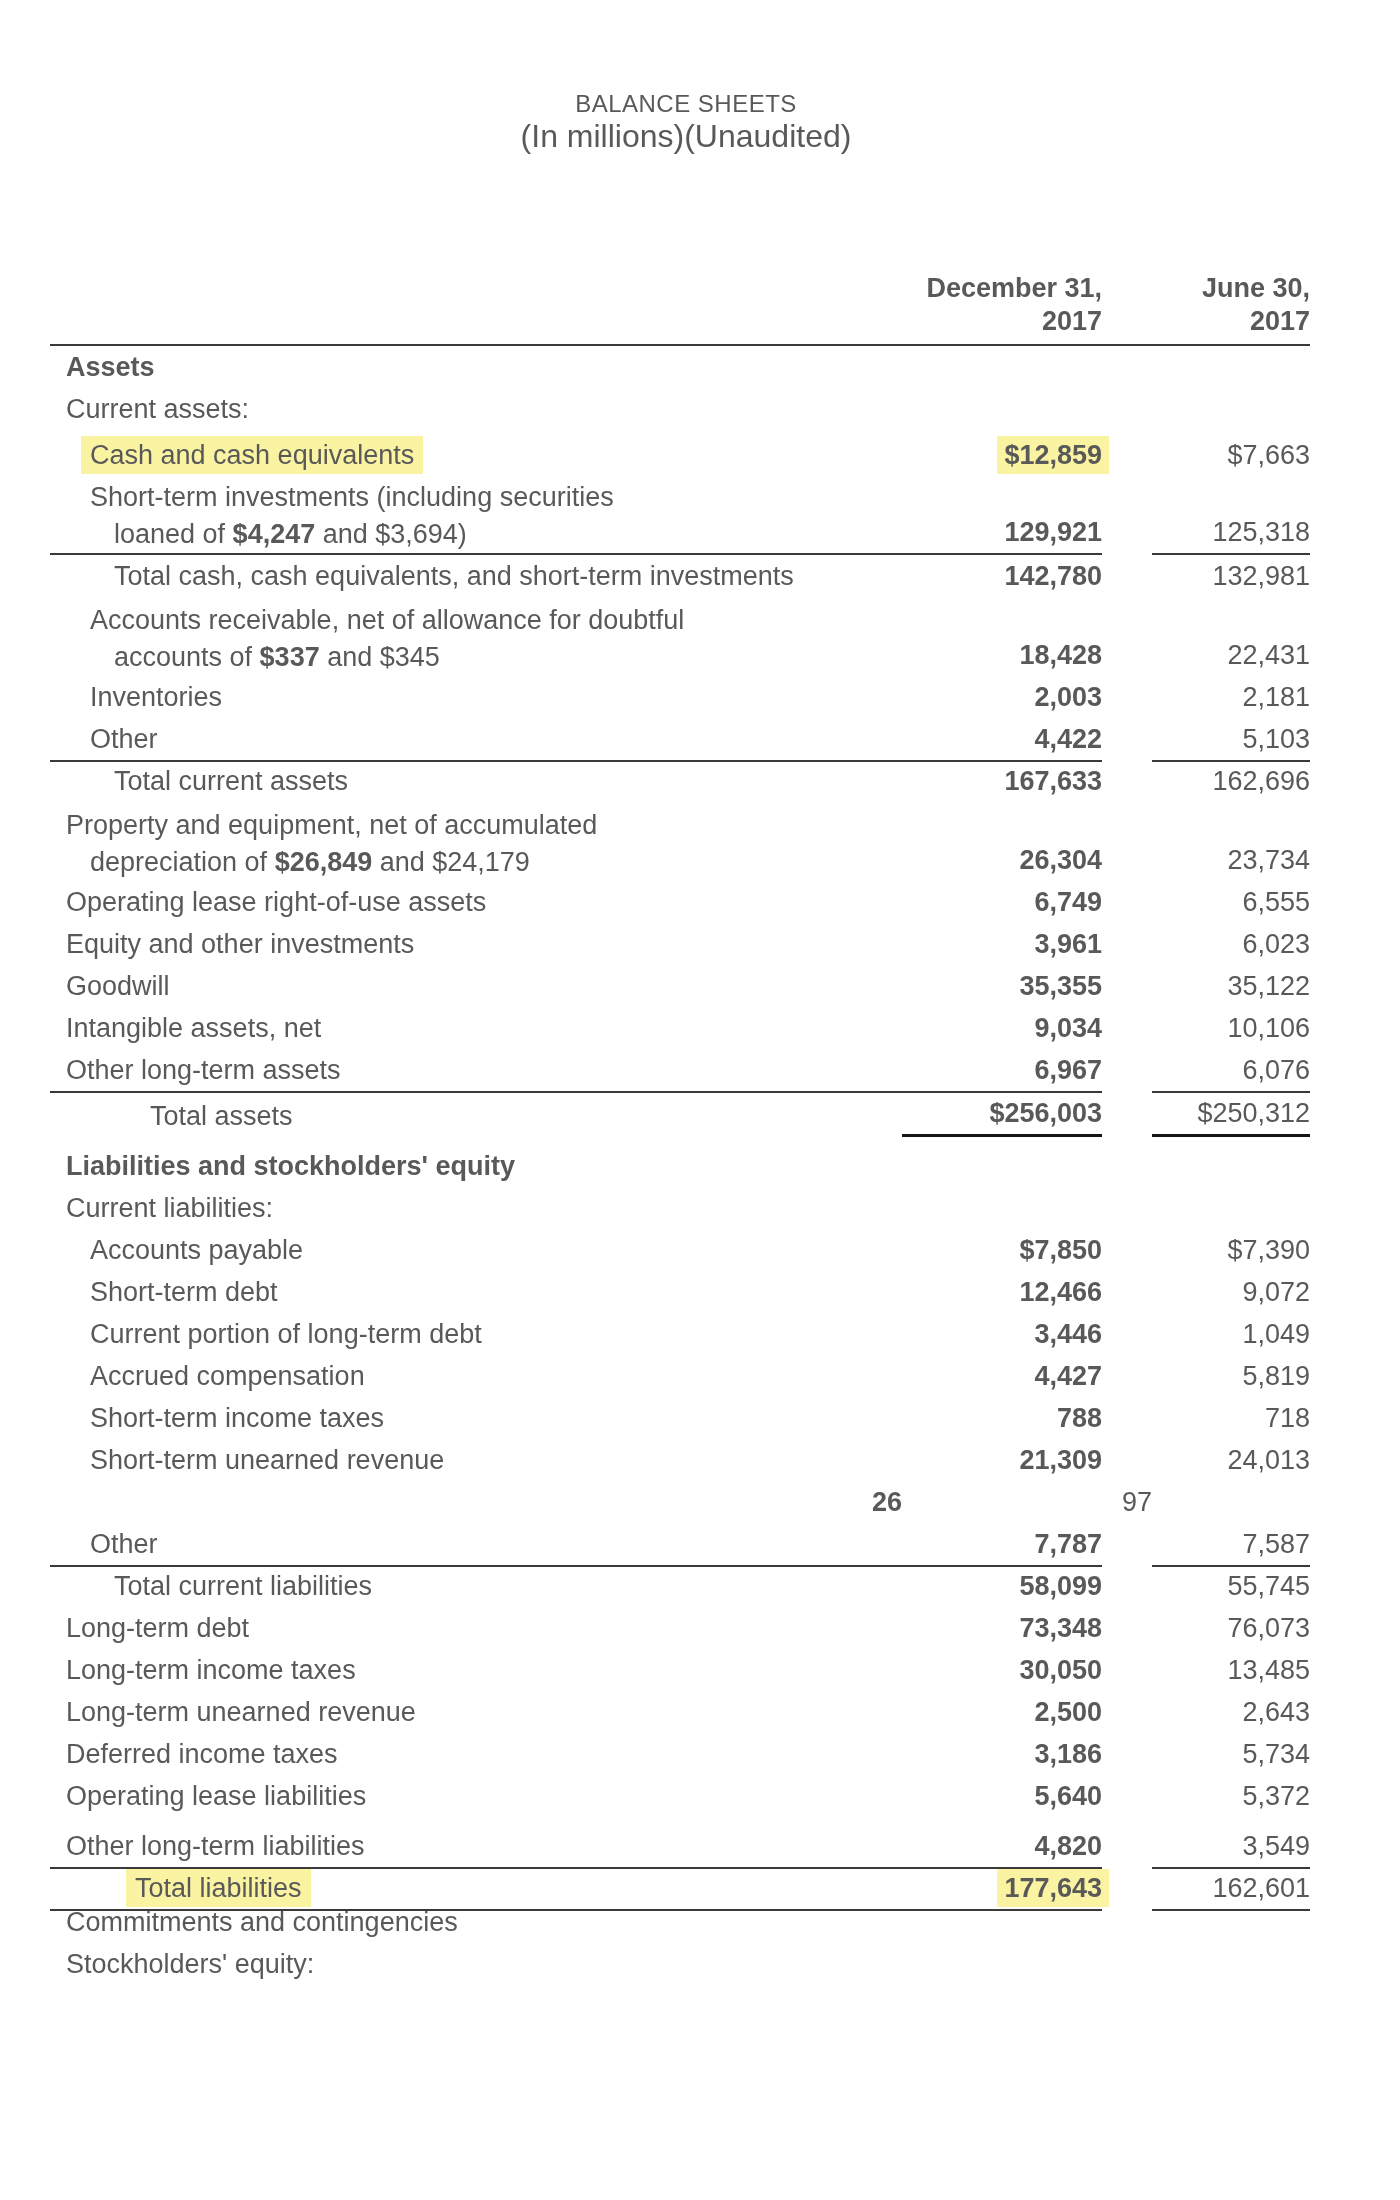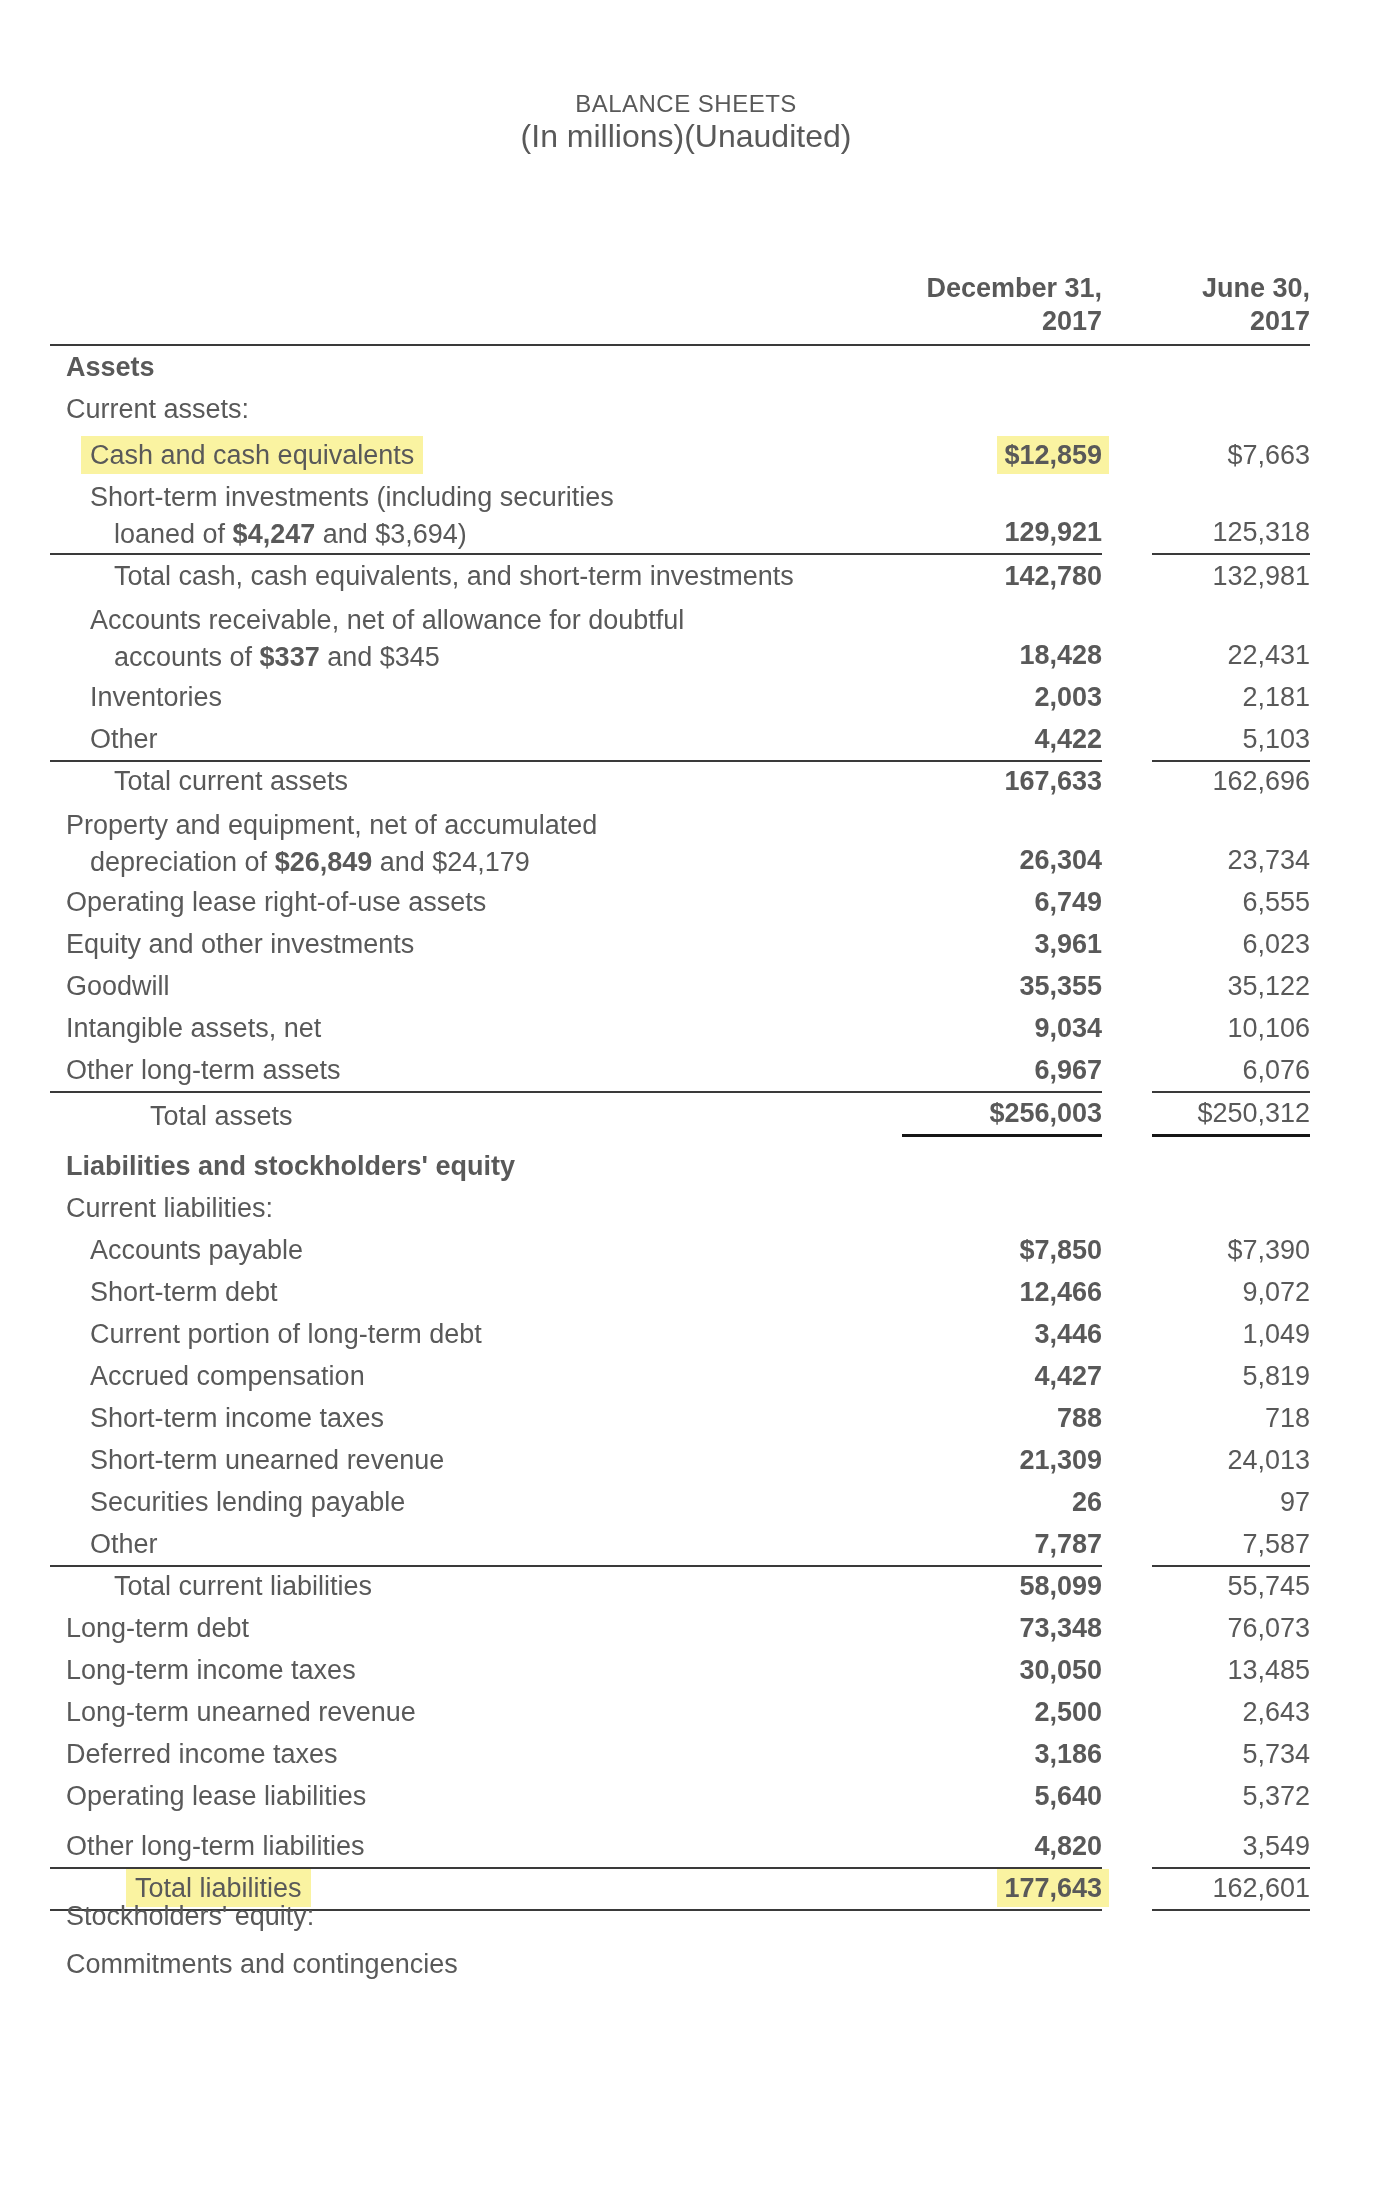--- a/index.html
+++ b/index.html
@@ -261,23 +261,20 @@
       </div>
       <div class="row">
         <div class="cell label">
           <div class="line" style="padding-left: 40px;"><span>Short-term unearned revenue</span></div>
         </div>
         <div class="cell v1">21,309</div>
         <div class="cell sp"></div>
         <div class="cell v2">24,013</div>
       </div>
       <div class="row">
-        <div class="cell label">
-          <div class="line" style="padding-left: 40px;"><span>Securities lending payable</span></div>
-        </div>
         <div class="cell v1">26</div>
         <div class="cell sp"></div>
         <div class="cell v2">97</div>
       </div>
       <div class="row">
         <div class="cell label rm">
           <div class="line" style="padding-left: 40px;"><span>Other</span></div>
         </div>
         <div class="cell v1 rm">7,787</div>
         <div class="cell sp"></div>
@@ -340,30 +337,30 @@
         <div class="cell v2 rc">3,549</div>
       </div>
       <div class="row" style="height: 28px;">
         <div class="cell label rm">
           <div class="line" style="padding-left: 85px;"><span class="hl hl-label"><span>Total liabilities</span></span></div>
         </div>
         <div class="cell v1 rm"><span class="hl hl-val">177,643</span></div>
         <div class="cell sp"></div>
         <div class="cell v2 rc">162,601</div>
       </div>
+      <div class="row" style="margin-top: 6px;">
+        <div class="cell label">
+          <div class="line" style="padding-left: 16px;"><span>Commitments and contingencies</span></div>
+        </div>
+        <div class="cell v1"></div>
+        <div class="cell sp"></div>
+        <div class="cell v2"></div>
+      </div>
       <div class="row">
         <div class="cell label">
           <div class="line" style="padding-left: 16px;"><span>Stockholders' equity:</span></div>
-        </div>
-        <div class="cell v1"></div>
-        <div class="cell sp"></div>
-        <div class="cell v2"></div>
-      </div>
-      <div class="row" style="margin-top: 6px;">
-        <div class="cell label">
-          <div class="line" style="padding-left: 16px;"><span>Commitments and contingencies</span></div>
         </div>
         <div class="cell v1"></div>
         <div class="cell sp"></div>
         <div class="cell v2"></div>
       </div>
     </div>
 </div>
 
 </body></html>

